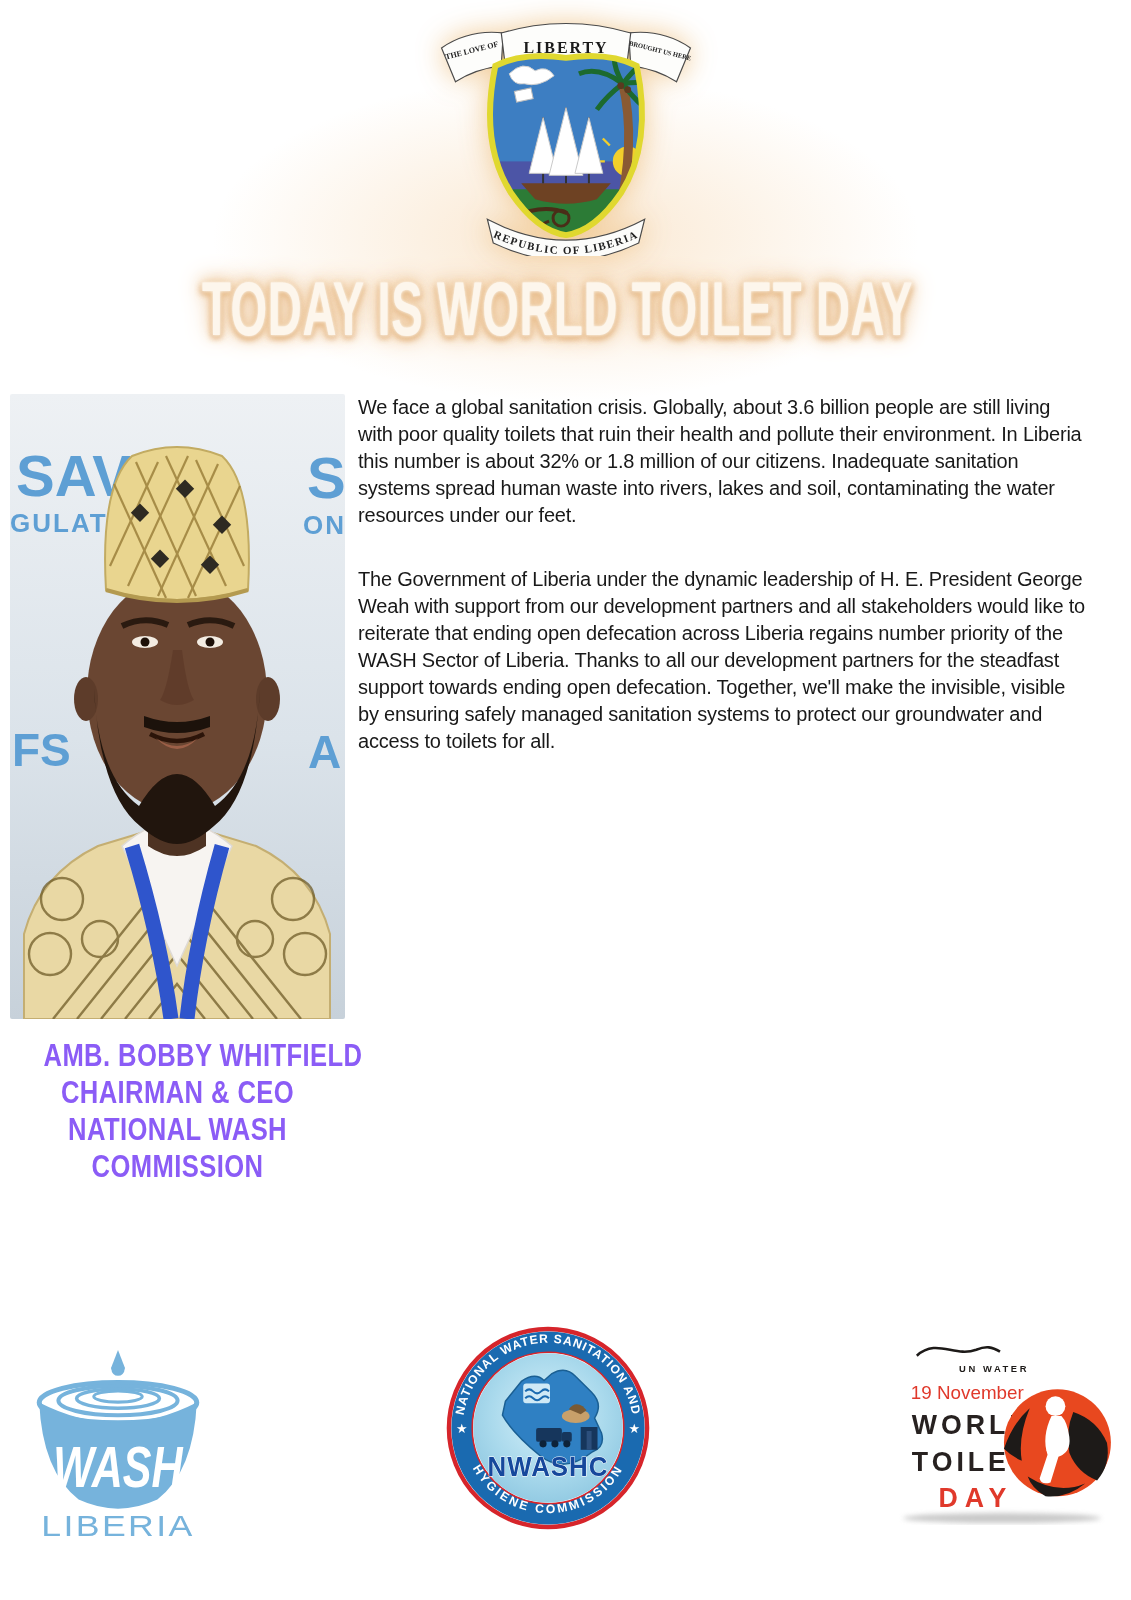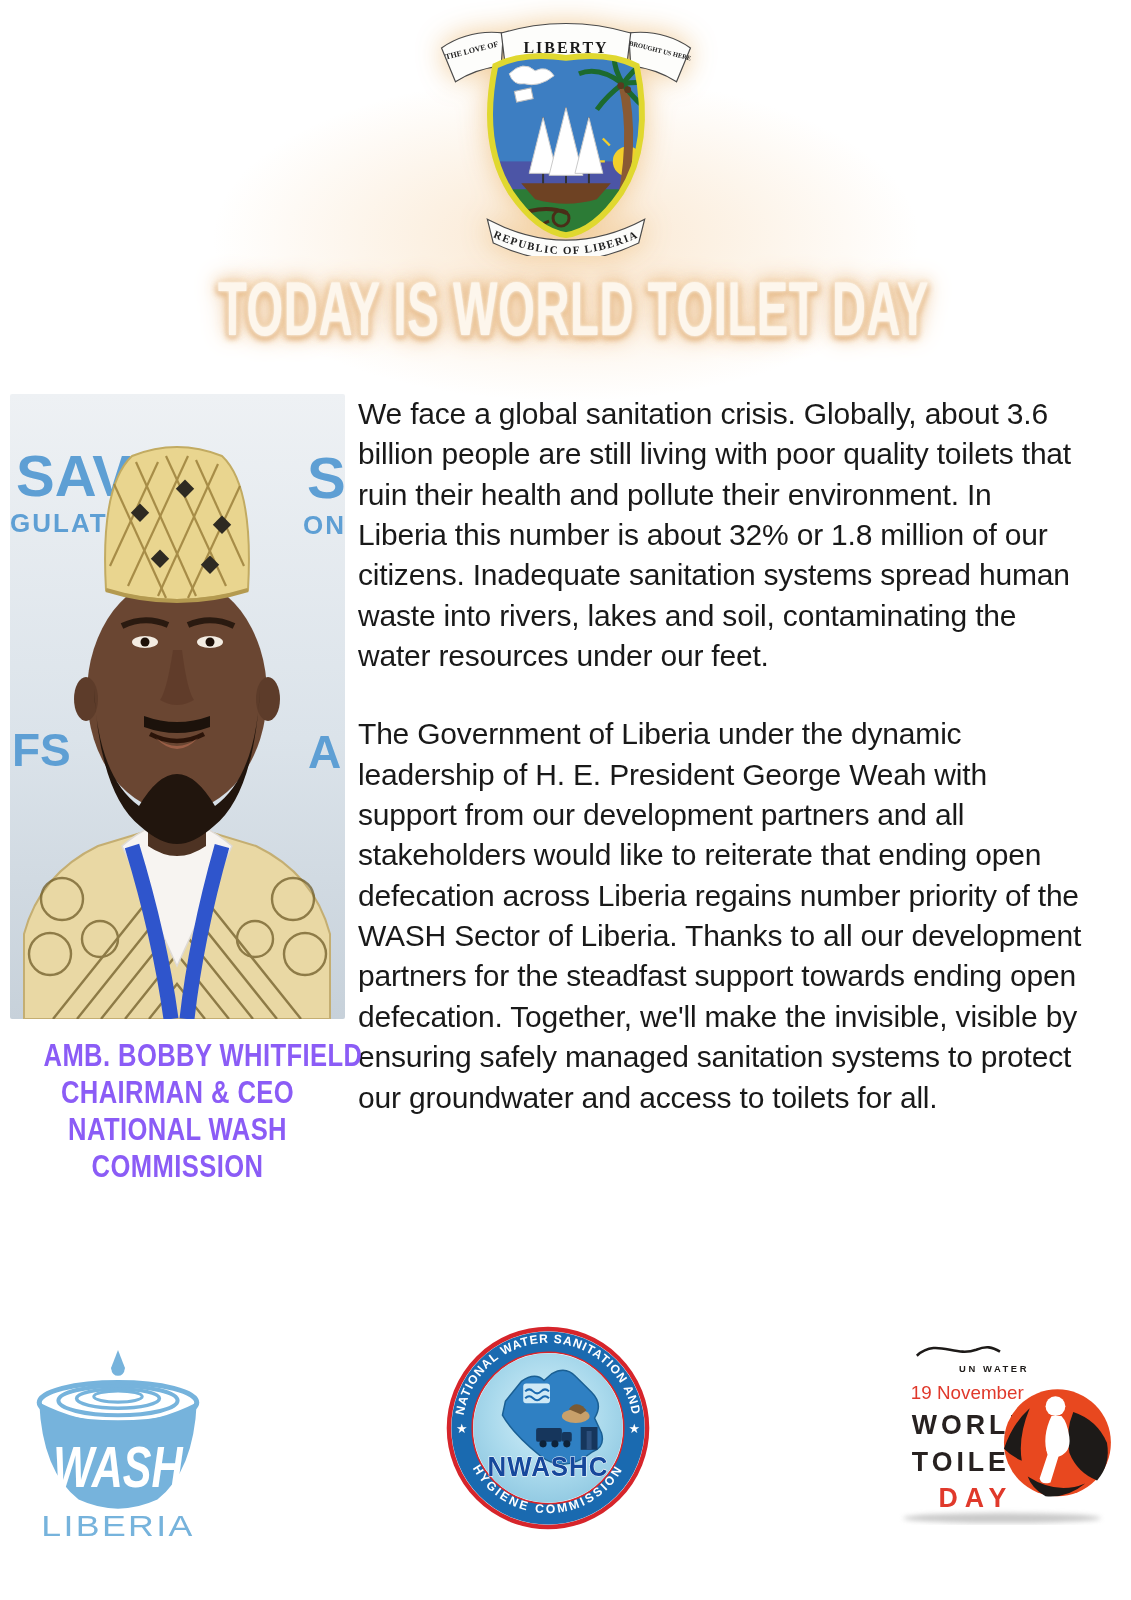--- a/index.html
+++ b/index.html
@@ -10,39 +10,39 @@
   }
   
   .page::before{
     content:"";position:absolute;left:50%;top:-40px;width:1040px;height:480px;
     transform:translateX(-50%);
     background:radial-gradient(ellipse 50% 50% at 50% 58%, rgba(243,198,142,.42), rgba(243,198,142,0) 68%);
     pointer-events:none;
   }
   header{position:relative;text-align:center;padding-top:22px;}
   .seal-svg{width:272px;height:234px;filter:drop-shadow(0 0 14px rgba(240,198,142,.9));}
-  .title-wrap{position:relative;height:92px;display:flex;align-items:center;justify-content:flex-start;margin-top:2px;}
+  .title-wrap{position:relative;height:92px;display:flex;align-items:center;justify-content:flex-end;margin-top:2px;}
   .poster-title{
     white-space:nowrap;font-weight:700;font-size:76px;letter-spacing:1px;
     transform:scaleX(0.62);transform-origin:50% 50%;
     color:#fdf6ec;
     text-shadow:0 0 4px rgba(255,255,255,.95),0 0 10px #f2d6b0,0 0 20px #e9bd8b,
                 0 0 34px #e8bd8d,3px 3px 8px #ddae7e,-3px 3px 8px #ddae7e;
   }
   main{position:relative;display:flex;gap:13px;padding:0 44px 0 10px;margin-top:40px;}
   .left-col{width:335px;flex:0 0 335px;}
   .portrait-svg{width:335px;height:625px;display:block;border-radius:2px;}
   .caption{margin-top:18px;text-align:center;color:#8b5cf6;font-weight:700;}
   .caption .cline{
     font-size:32px;line-height:37px;transform:scaleX(0.80);transform-origin:50% 50%;
     white-space:nowrap;letter-spacing:0.5px;
   }
   .right-col{flex:1;min-width:0;}
   .right-col p{
-    margin:0 0 38px 0;font-size:30px;line-height:1.345;color:#191919;
+    margin:0 0 38px 0;font-size:20px;line-height:1.345;color:#191919;
     letter-spacing:-0.2px;
   }
   footer{position:absolute;left:0;top:1322px;width:1131px;display:flex;
          justify-content:space-between;align-items:flex-start;padding:0;box-sizing:border-box;}
   .logo-wash{margin-left:22px;margin-top:16px;}
   .logo-wtd{margin-right:12px;}
   svg text{font-family:"Liberation Sans","DejaVu Sans",sans-serif;}
   .serifText{font-family:"Liberation Serif","DejaVu Serif",serif;}
 </style>
 </head>

